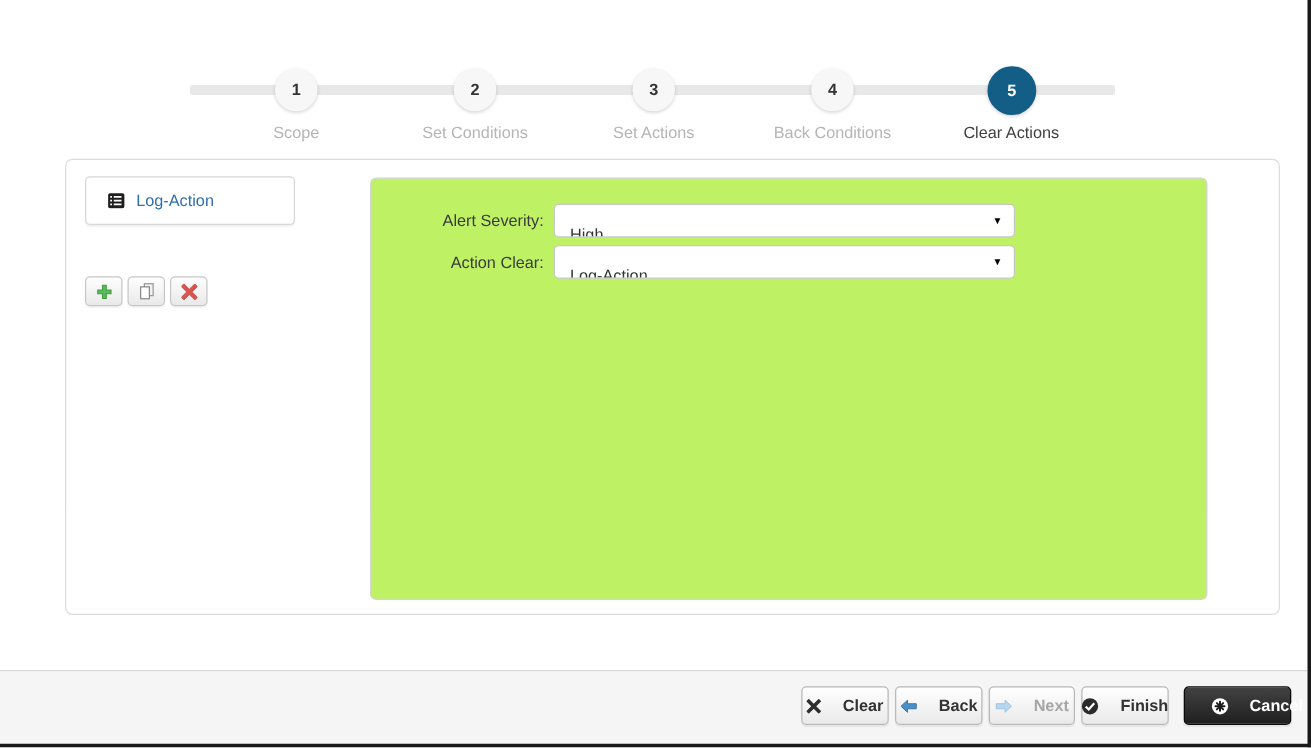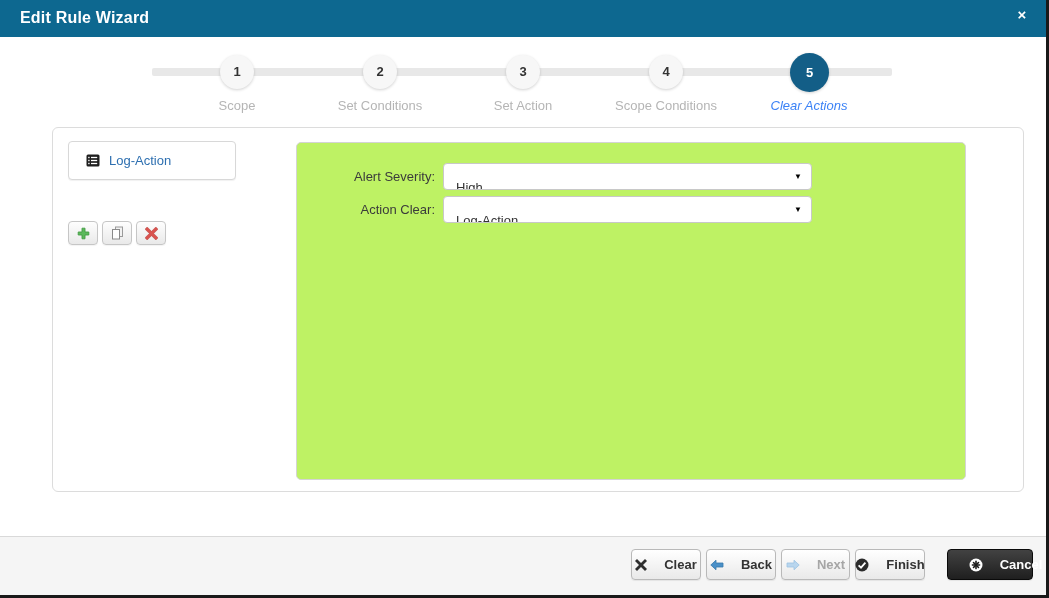--- a/index.html
+++ b/index.html
@@ -42,21 +42,21 @@
     cursor:pointer;
   }
   .step .slabel {
     position:absolute; top:61px; left:-75px; width:150px;
     text-align:center; font-size:13px; color:#b5b5b5;
   }
   .step.active .circle {
     top:16px; left:-19px; width:39px; height:39px; line-height:39px;
     background:#135e87; color:#fff;
   }
-  .step.active .slabel { color:#3b82f6;font-style:italic; }
+  .step.active .slabel { color:#404040; }
   .step1 { left:237px; } .step2 { left:380px; } .step3 { left:523px; }
   .step4 { left:666px; } .step5 { left:809px; }
 
   
   .content-panel {
     position:absolute; left:52px; top:127px; width:972px; height:365px;
     background:#fff; border:1px solid #dcdcdc; border-radius:6px;
   }
   .action-item {
     position:absolute; left:15px; top:13px; width:168px; height:39px;
@@ -106,59 +106,55 @@
     height:31px; border:1px solid #b9b9b9; border-radius:4px;
     background:linear-gradient(#ffffff,#e9e9e9);
     display:inline-flex; align-items:center; justify-content:center; gap:17px;
     font-family:"Liberation Sans", sans-serif;
     font-size:13px; font-weight:bold; color:#333; cursor:pointer;
     box-shadow:0 1px 1px rgba(0,0,0,0.07);
   }
   .btn.w70 { width:70px; } .btn.w69 { width:69px; }
   .btn.disabled { color:#a6a6a6; cursor:default; }
   .btn.dark {
-    width:86px; margin-left:17px;
+    width:86px; margin-left:7px;
     background:linear-gradient(#424242,#1f1f1f);
     border:1px solid #0a0a0a; color:#fff;padding-left:31px;
   }
 
   
   .edge-right { position:absolute; left:1046px; top:0; width:3px; height:598px; background:#191919; }
   .edge-bottom { position:absolute; left:0; top:595px; width:1049px; height:3px; background:#191919; }
 
   .icon { display:inline-flex; align-items:center; justify-content:center; }
 </style>
 </head>
 <body>
 
 <div class="page">
 
-  <div class="titlebar">
-    <span class="title">Edit Rule Wizard</span>
-    <span class="close">×</span>
-  </div>
 
   <div class="steps">
     <div class="track"></div>
 
     <div class="step step1">
       <div class="circle">1</div>
       <div class="slabel">Scope</div>
     </div>
     <div class="step step2">
       <div class="circle">2</div>
       <div class="slabel">Set Conditions</div>
     </div>
     <div class="step step3">
       <div class="circle">3</div>
-      <div class="slabel">Set Action</div>
+      <div class="slabel">Set Actions</div>
     </div>
     <div class="step step4">
       <div class="circle">4</div>
-      <div class="slabel">Scope Conditions</div>
+      <div class="slabel">Back Conditions</div>
     </div>
     <div class="step step5 active">
       <div class="circle">5</div>
       <div class="slabel">Clear Actions</div>
     </div>
   </div>
 
   <div class="content-panel">
 
     <div class="action-item">

